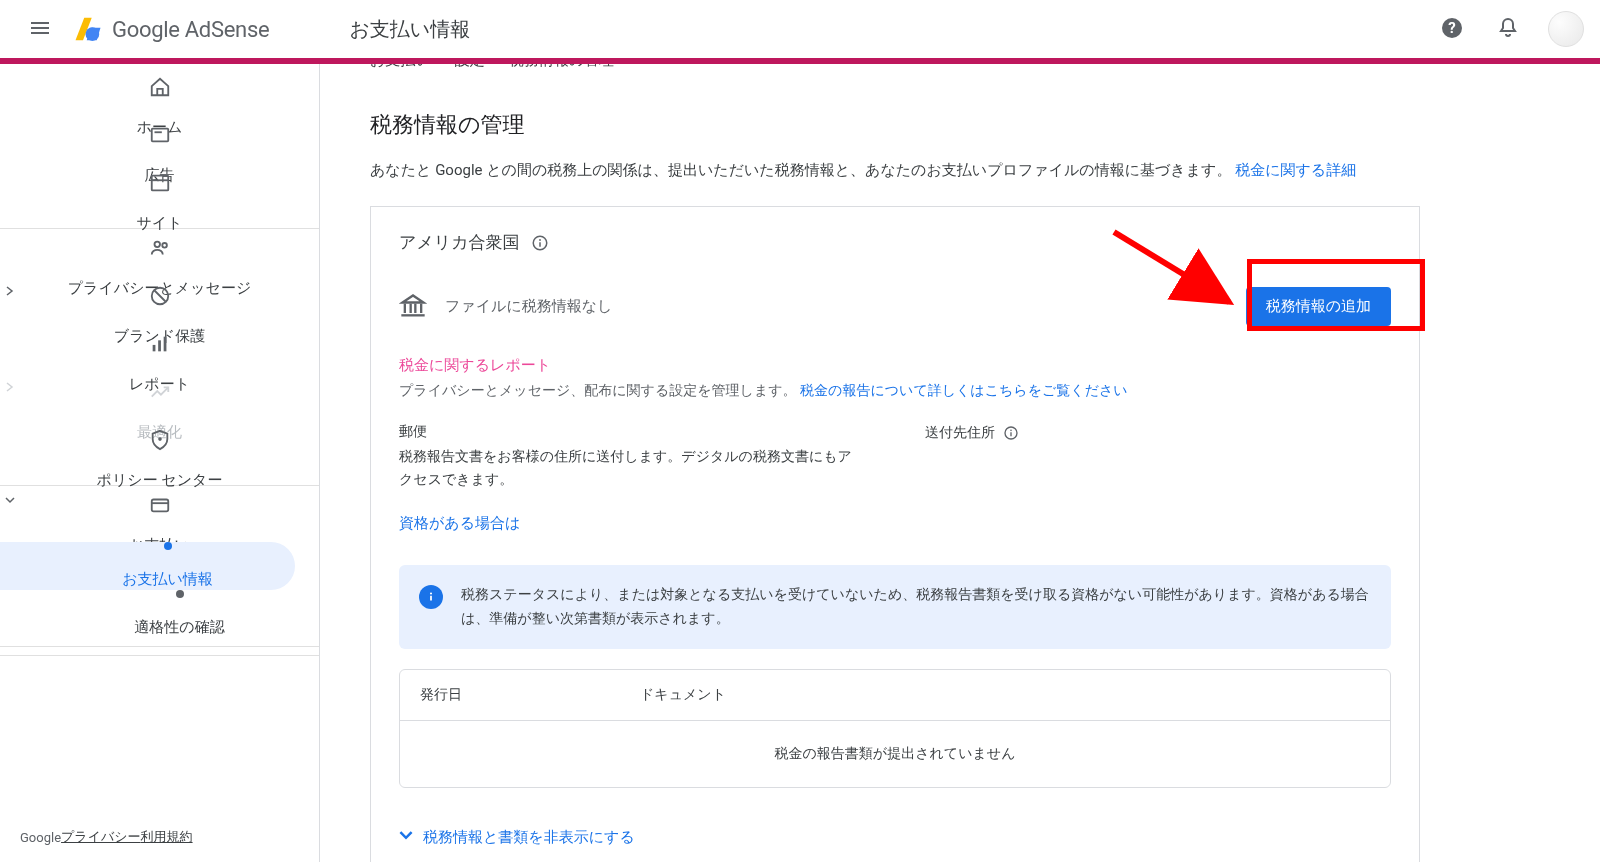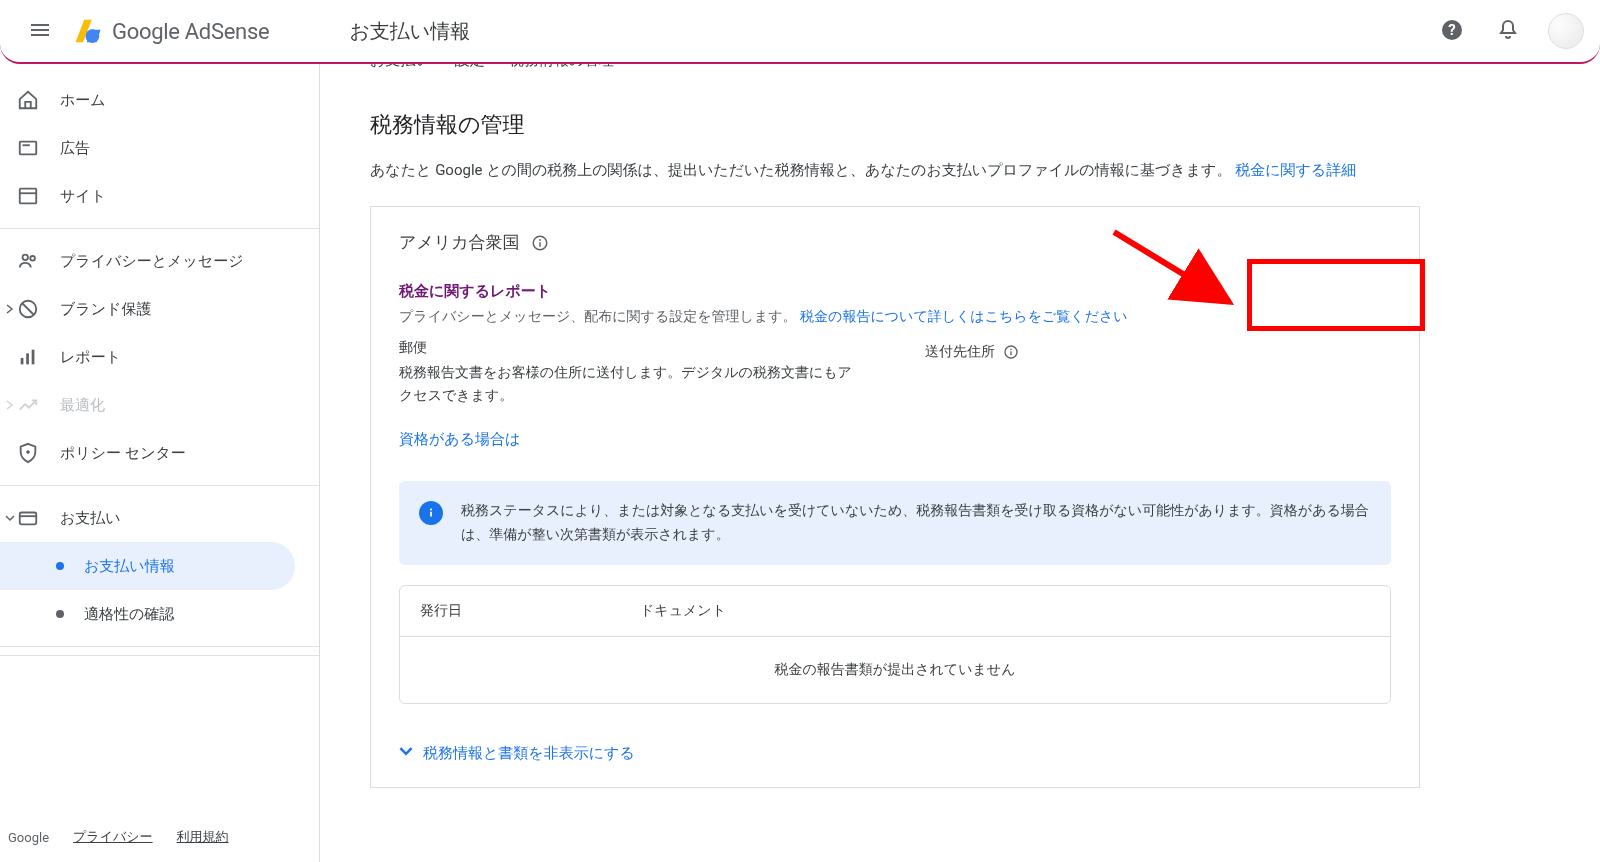--- a/index.html
+++ b/index.html
@@ -1,49 +1,49 @@
 <!DOCTYPE html>
 <html><head>
 <meta charset="utf-8">
 <style>
 * { margin: 0; padding: 0; box-sizing: border-box; font-family: 'Google Sans', Roboto, Arial, sans-serif; }
 body { background: #fff; color: #3c4043; overflow: hidden; }
 
 .app { display: flex; flex-direction: column; height: 862px; width: 1600px; }
 
 
-.header { height: 64px; display: flex; align-items: center; padding: 12px 16px; border-bottom: 2px solid #be185d; gap: 8px; border-radius: 20px; }
+.header { height: 64px; display: flex; align-items: center; padding: 12px 16px; border-bottom: 6px solid #be185d; gap: 8px; }
 .menu-btn { width: 48px; height: 48px; border: none; background: none; display: flex; align-items: center; justify-content: center; border-radius: 50%; cursor: pointer; }
 .logo { display: flex; align-items: center; gap: 8px; margin-right: 8px; }
 .logo-mark { width: 32px; height: 32px; display:flex; align-items:center; justify-content:center;}
 .logo-text { font-size: 22px; color: #5f6368; font-weight: 400; letter-spacing: -0.3px;}
 .page-title-h { font-size: 20px; color: #3c4043; margin-left: 64px; font-weight: 400;}
 .spacer { flex: 1; }
 .icon-btn { width: 40px; height: 40px; border: none; background: none; display: flex; align-items: center; justify-content: center; border-radius: 50%; cursor: pointer; margin: 0 4px;}
 .avatar { width: 36px; height: 36px; border-radius: 50%; background: radial-gradient(circle at 30% 30%, #fdfdfd, #e8e8e8); margin-left: 8px; cursor: pointer; border:1px solid #e0e0e0;}
 
 
 .body { flex: 1; display: flex; overflow: hidden; }
 
 
 .sidebar { width: 320px; border-right: 1px solid #dadce0; display: flex; flex-direction: column; overflow-y: auto; padding-top: 8px; }
 .side-section { padding: 4px 0 4px 0; }
 .side-divider { border-top: 1px solid #e0e0e0; margin: 4px 0; }
-.side-item { display: flex; align-items: center; height: 48px; padding: 0 16px; gap: 20px; cursor: pointer; position: relative; }
+.side-item { display: flex; align-items: center; height: 48px; padding: 0 16px; gap: 20px; cursor: pointer; position: relative; flex-direction: column; }
 .side-item.active { background: #e8f0fe; border-top-right-radius: 28px; border-bottom-right-radius: 28px; margin-right: 24px;}
 .side-item.sub { padding-left: 56px; gap: 20px; height: 48px;}
 .side-item .label { font-size: 15px; color: #3c4043; }
 .side-item.disabled .label, .side-item.disabled svg { color: #9aa0a6; stroke: #9aa0a6; fill: #9aa0a6; opacity: 0.7;}
 .side-item .caret { position: absolute; left: 4px; width: 12px; height: 12px; display:flex; align-items:center; justify-content:center;}
 .side-item .ico { width: 24px; min-width:24px; height: 24px; display: flex; align-items: center; justify-content: center; }
 .dot { width: 8px; height: 8px; border-radius: 50%; }
 .dot.blue { background: #1a73e8; }
 .dot.grey { background: #5f6368; }
 
-.side-footer { margin-top: auto; padding: 16px 8px; font-size: 13px; display:flex; gap: 24px; align-items:center;}
+.side-footer { margin-top: auto; padding: 16px 20px; font-size: 13px; display:flex; gap: 0; align-items:center;}
 .side-footer a { color: #3c4043; text-decoration: underline; }
 .side-footer .g { color:#5f6368; text-decoration:none;}
 
 
 .main-wrap { flex: 1; overflow-y: auto; position: relative; }
 .main { padding: 0 60px 40px 50px; max-width: 1160px; }
 
 .breadcrumb-partial { color: #3c4043; font-size: 15px; display:flex; gap: 24px; padding: 8px 0 0 0; overflow:hidden; height:18px; align-items:flex-end;}
 .breadcrumb-partial span { white-space:nowrap; transform: translateY(-12px);}
 
@@ -56,24 +56,24 @@
 .info-dot { width:20px; height:20px; display:inline-flex; align-items:center; justify-content:center;}
 
 .status-row { display: flex; align-items: center; gap: 18px; margin-bottom: 26px; height:48px;}
 .bank-icon { width: 28px; height: 28px; }
 .status-label { color: #5f6368; font-size: 15px; flex:1;}
 .btn-primary { background: #1a73e8; color: #fff; border: none; border-radius: 4px; padding: 10px 20px; font-size: 15px; cursor: pointer; font-weight:500;}
 
 .highlight-box { position:absolute; border: 5px solid #f00; pointer-events:none; }
 .annotation-arrow { position:absolute; pointer-events:none; }
 
-.subhead { font-size: 15px; color: #701a75; margin-bottom: 4px; font-weight:700;}
+.subhead { font-size: 15px; color: #ec4899; margin-bottom: 4px; font-weight:400;}
 .subdesc { font-size: 14px; color: #5f6368; line-height:1.6;}
 
-.two-col { display: flex; gap: 60px; margin-top: 12px; align-items: flex-end;}
+.two-col { display: flex; gap: 60px; margin-top: 22px;}
 .two-col > div { flex: 1; }
 .field-label { font-size: 14px; color: #3c4043; display:flex; align-items:center; gap:6px; margin-bottom:4px;}
 
 .manage-link { display:inline-block; margin-top: 24px; font-size:15px;}
 
 .notice { background: #e8f0fe; border-radius: 6px; padding: 18px 20px; display:flex; gap: 18px; margin-top: 32px; align-items:flex-start;}
 .notice-icon { width: 24px; height: 24px; background:#1a73e8; border-radius:50%; display:flex; align-items:center; justify-content:center; flex-shrink:0; margin-top:2px;}
 .notice-text { font-size: 14px; color: #3c4043; line-height: 1.7; }
 
 .table { border: 1px solid #dadce0; border-radius: 6px; margin-top: 20px; }
@@ -275,20 +275,34 @@
             <span>アメリカ合衆国</span>
             <span class="info-dot">
               <svg width="18" height="18" viewBox="0 0 24 24">
                   <circle cx="12" cy="12" r="9" fill="none" stroke="#5f6368" stroke-width="2"></circle>
                   <line x1="12" y1="11" x2="12" y2="17" stroke="#5f6368" stroke-width="2"></line>
                   <circle cx="12" cy="8" r="1.2" fill="#5f6368"></circle>
                 </svg>
             </span>
           </div>
 
+          <div class="status-row">
+            <span class="bank-icon">
+              <svg width="28" height="28" viewBox="0 0 24 24">
+                  <path d="M3 9 L12 3 L21 9 Z" fill="none" stroke="#5f6368" stroke-width="2"></path>
+                  <line x1="5" y1="10" x2="5" y2="18" stroke="#5f6368" stroke-width="2"></line>
+                  <line x1="10" y1="10" x2="10" y2="18" stroke="#5f6368" stroke-width="2"></line>
+                  <line x1="14" y1="10" x2="14" y2="18" stroke="#5f6368" stroke-width="2"></line>
+                  <line x1="19" y1="10" x2="19" y2="18" stroke="#5f6368" stroke-width="2"></line>
+                  <line x1="2" y1="20" x2="22" y2="20" stroke="#5f6368" stroke-width="2"></line>
+                </svg>
+            </span>
+            <span class="status-label">ファイルに税務情報なし</span>
+            <button class="btn-primary">税務情報の追加</button>
+          </div>
 
           
           <div class="highlight-box" style="top:52px; right:-6px; width:178px; height:72px;"></div>
           <svg class="annotation-arrow" style="top:20px; right:170px;" width="140" height="100">
             <defs>
                 <marker id="ah" markerWidth="12" markerHeight="12" refX="9" refY="5" orient="auto">
                   <path d="M0,0 L10,5 L0,10 Z" fill="#f00"></path>
                 </marker>
               </defs>
             <line x1="5" y1="5" x2="120" y2="75" stroke="#f00" stroke-width="6" marker-end="url(#ah)"></line>

